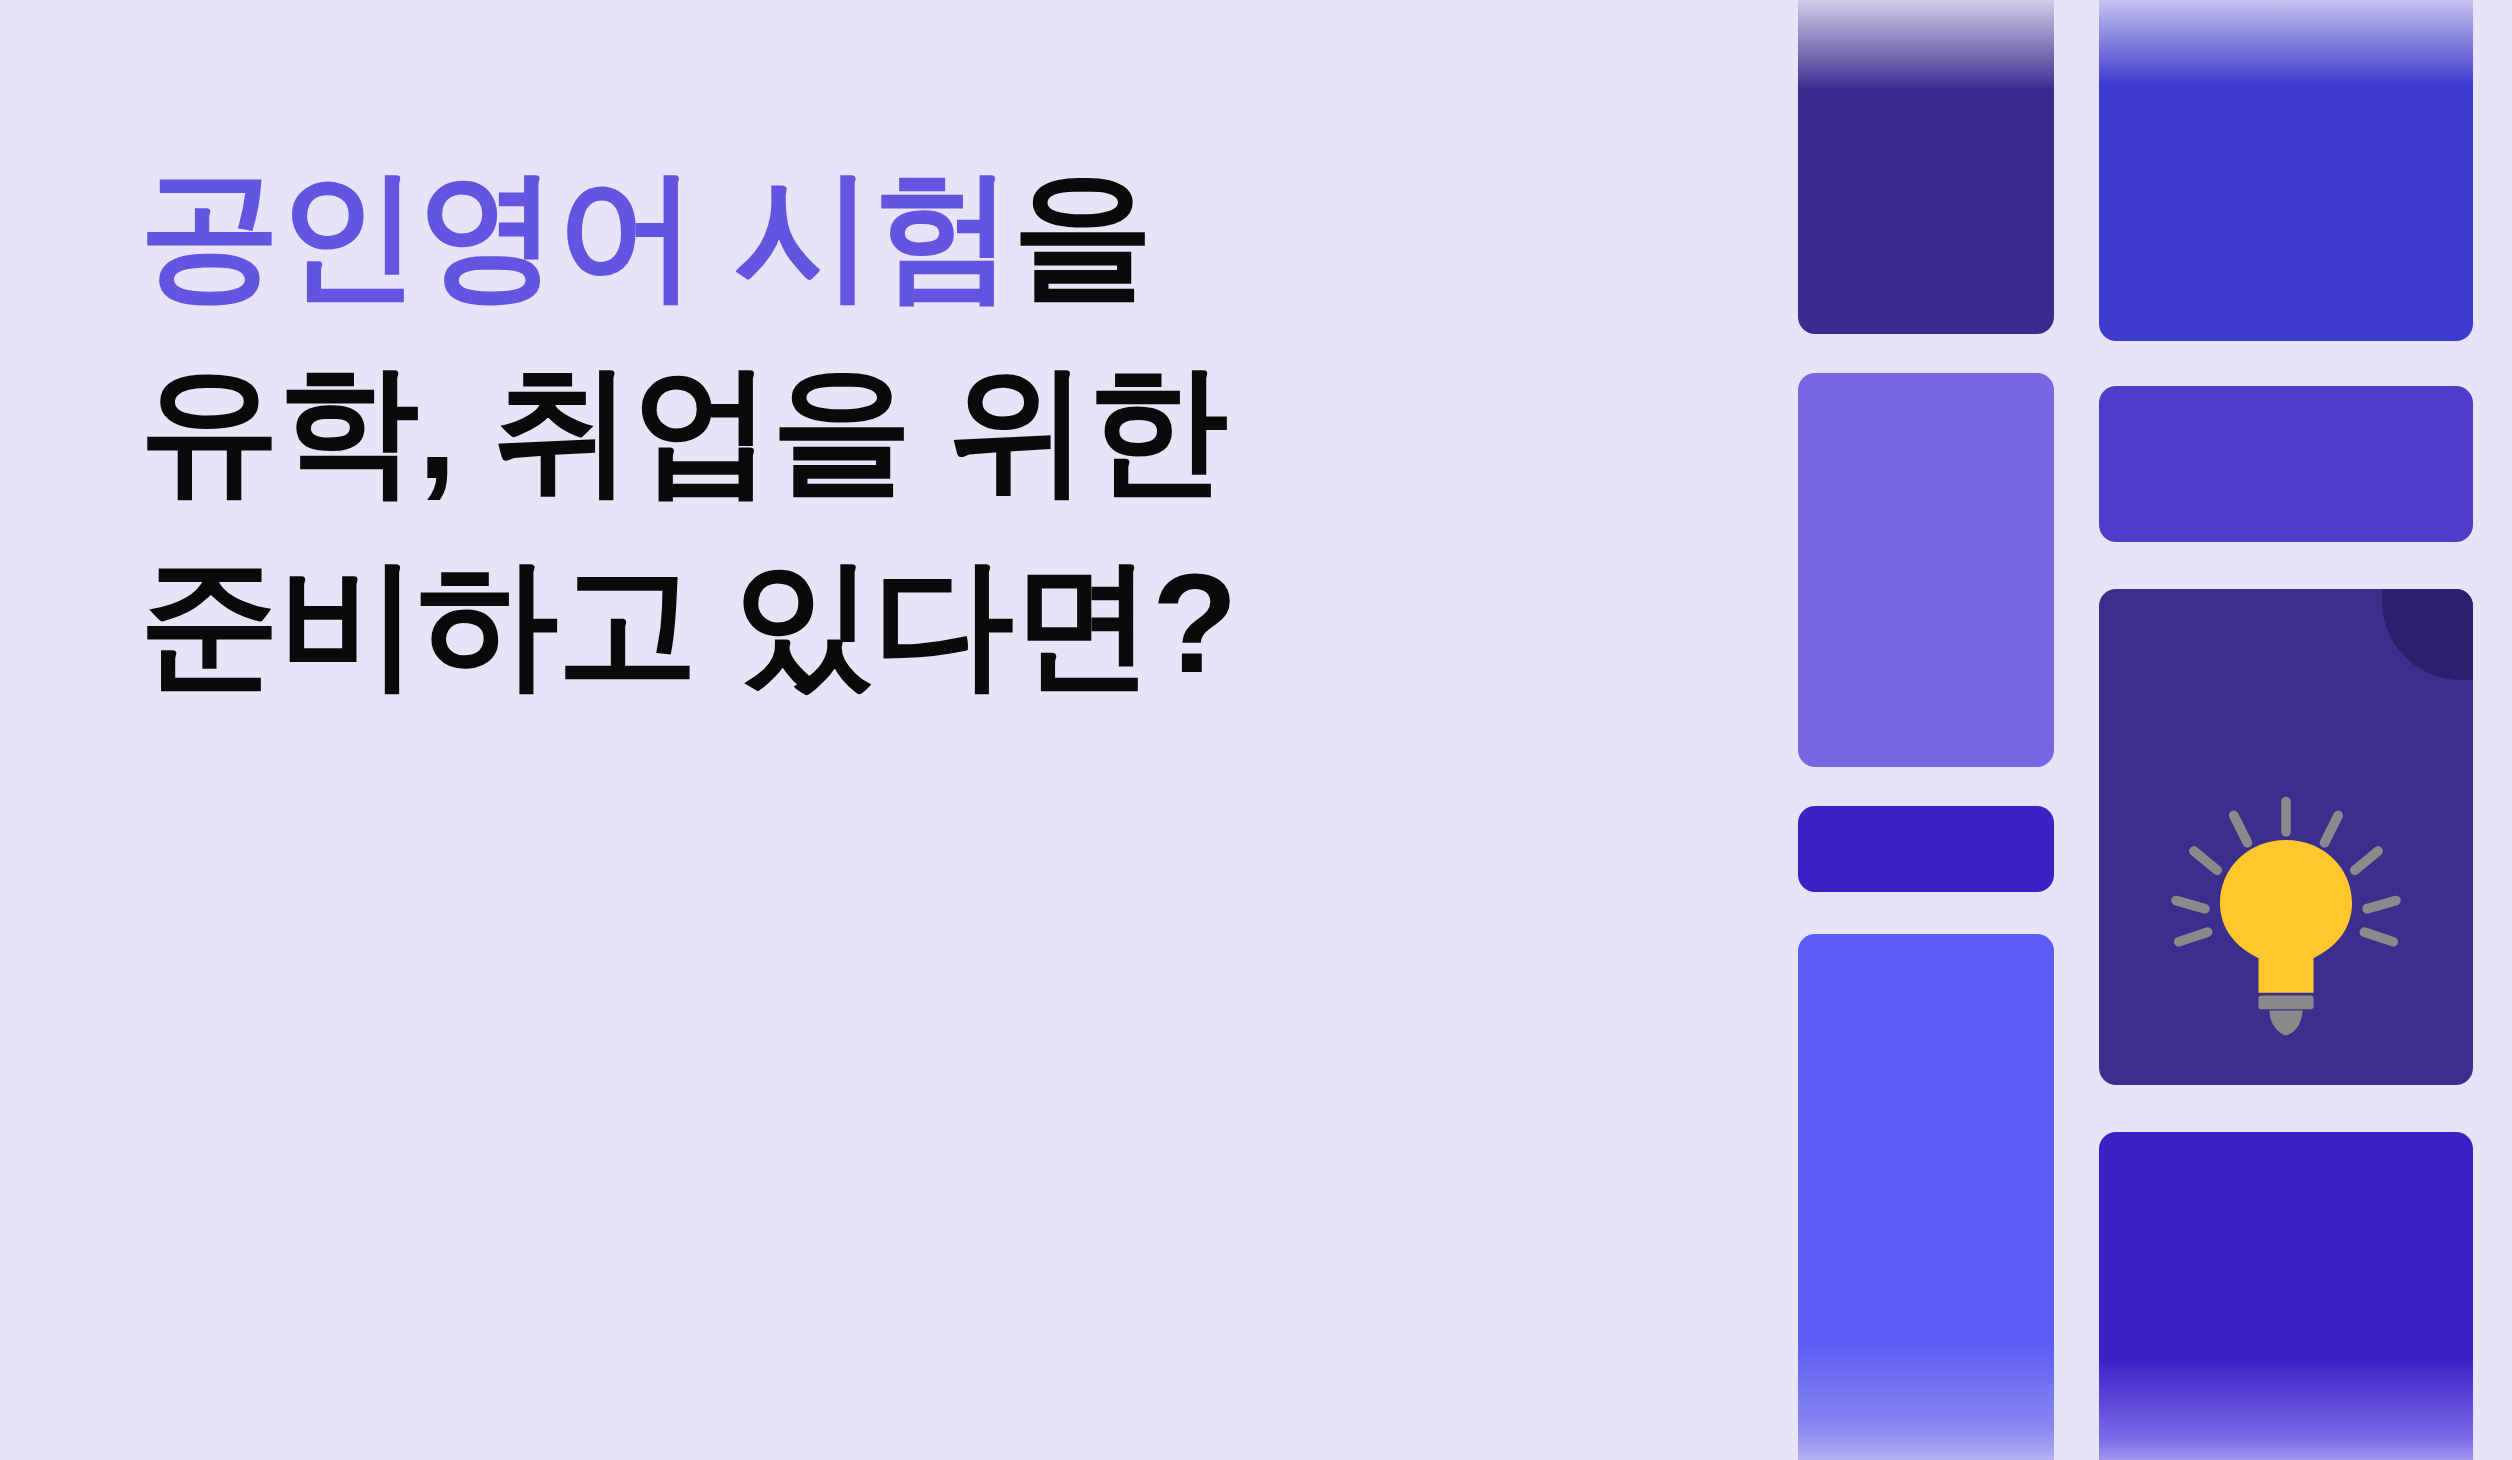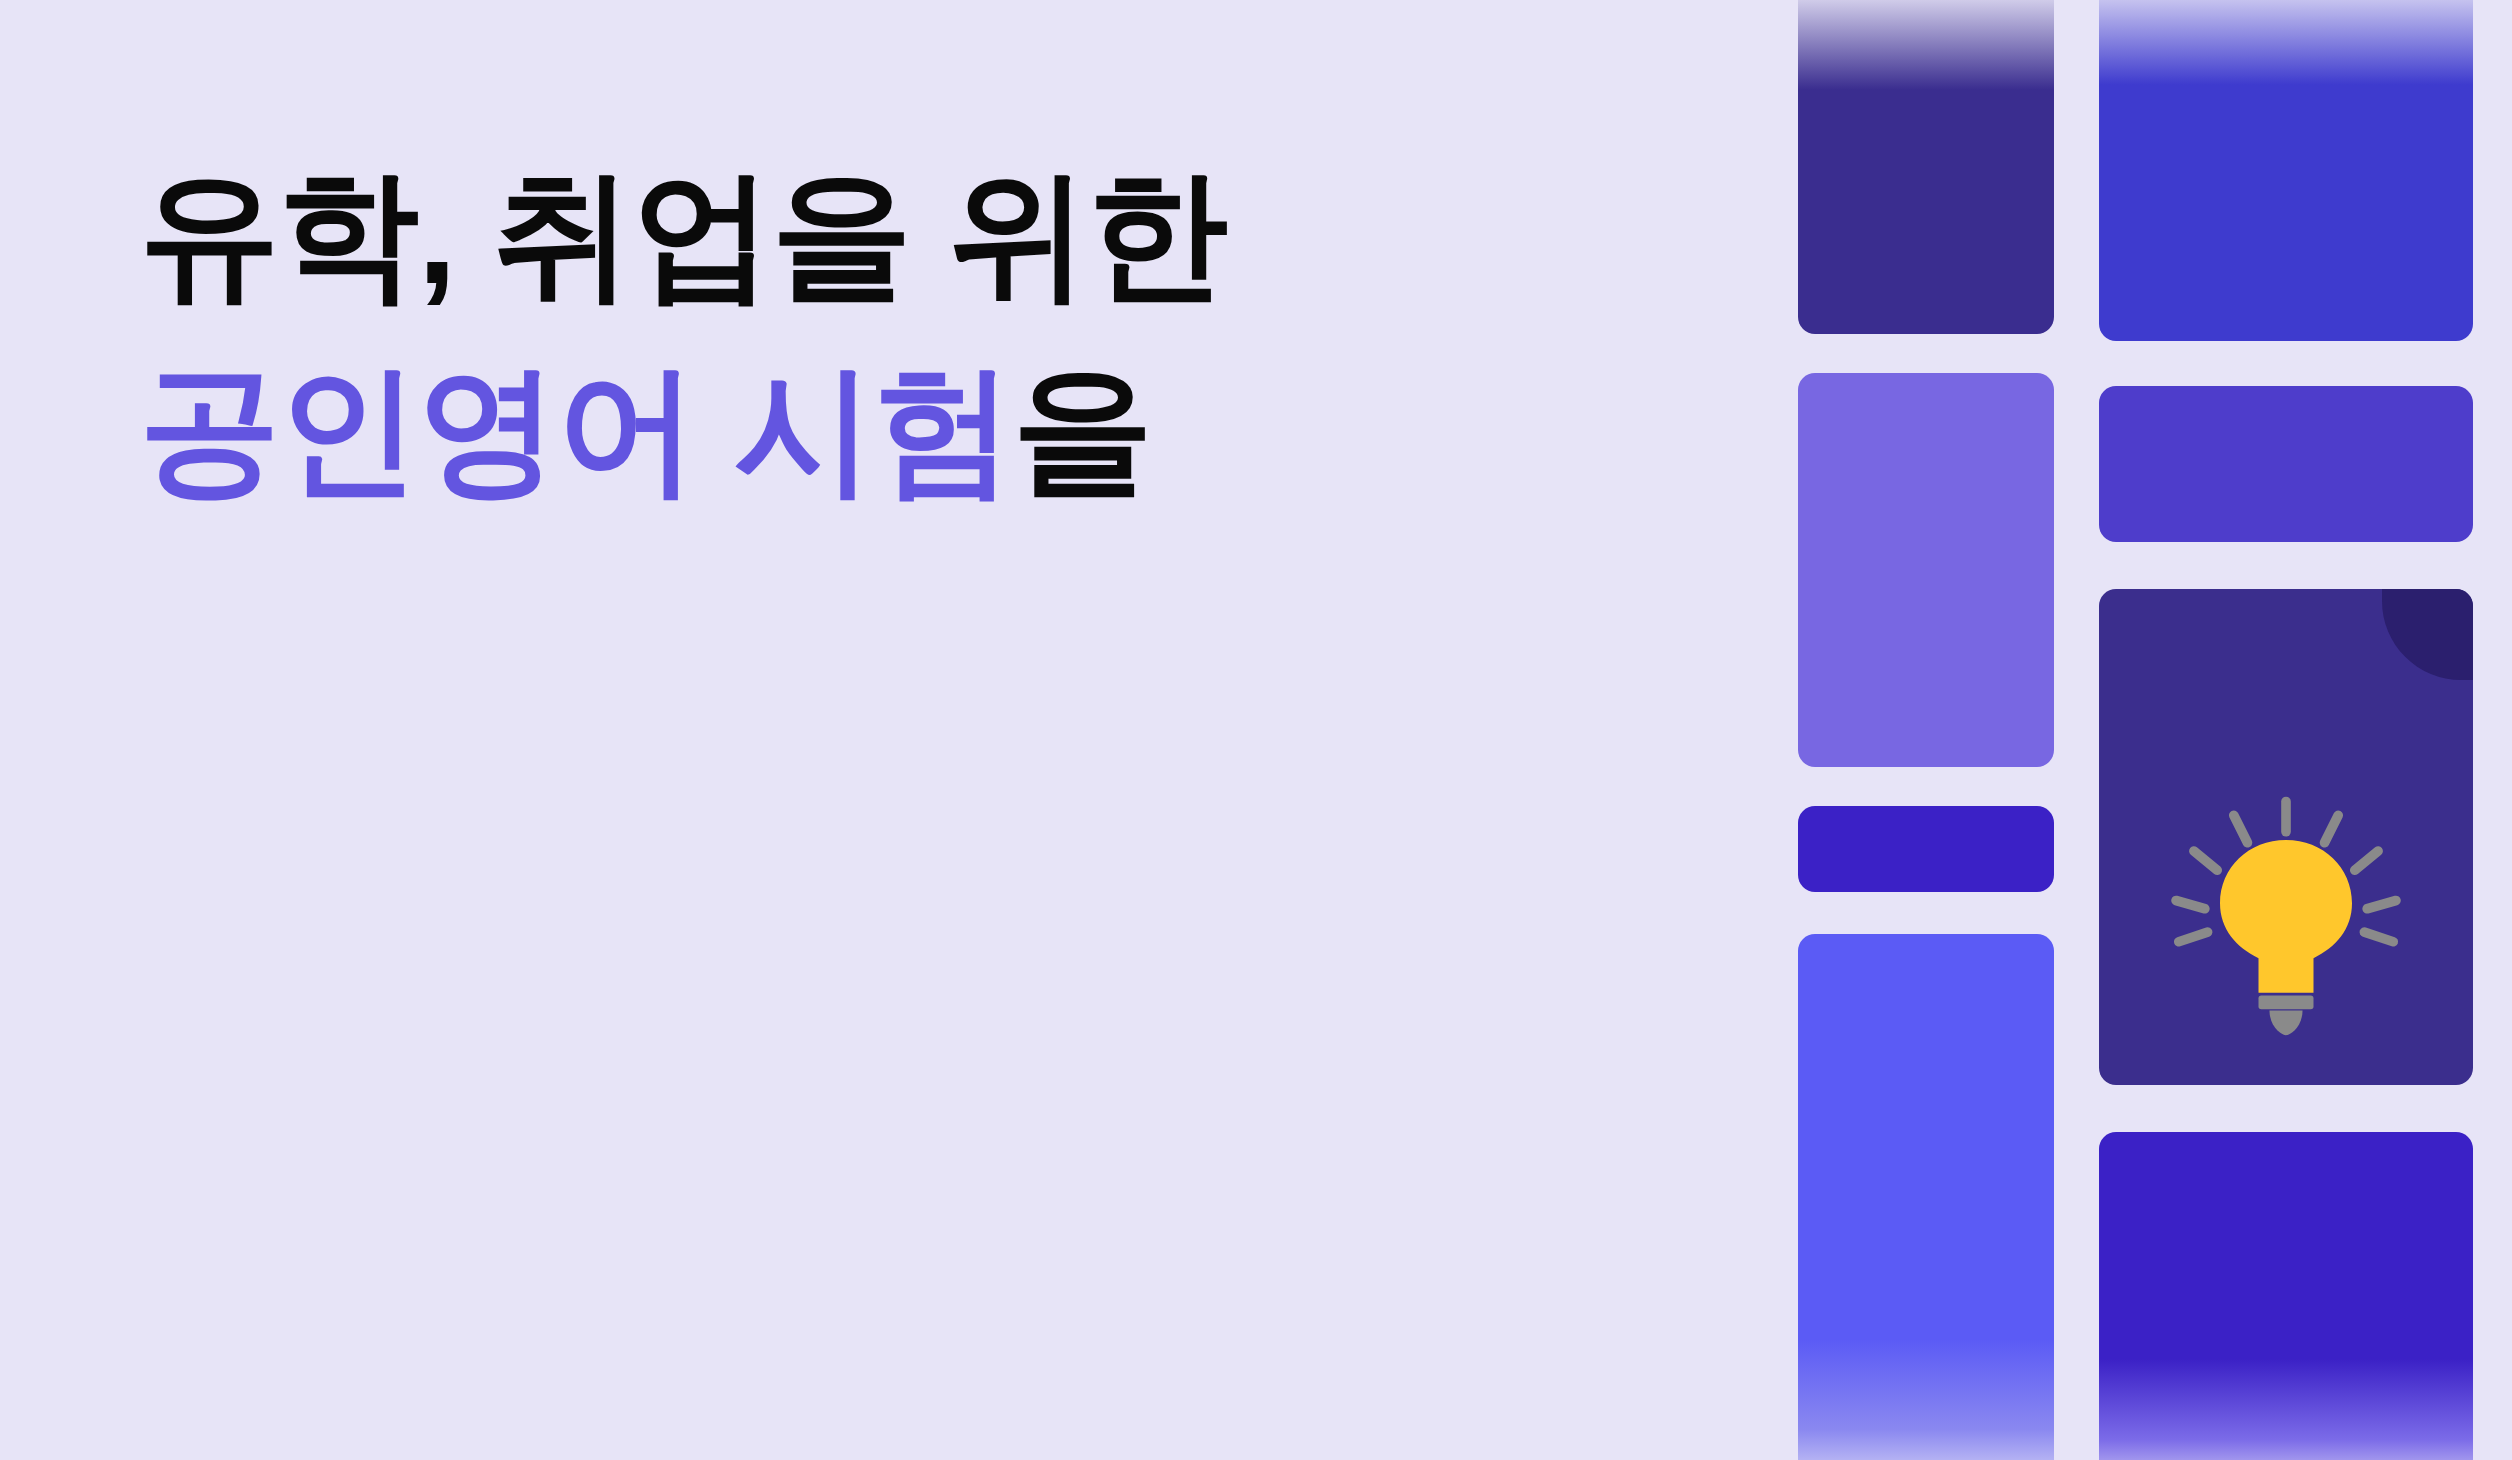--- a/index.html
+++ b/index.html
@@ -121,22 +121,23 @@
     height: 275px;
   }
   .bulb-wrap svg { display: block; width: 100%; height: 100%; }
 </style>
 </head>
 <body>
 
 <div id="banner">
 
   <div class="headline">
+    <div class="headline-line"><span class="hl-accent">공인영어 시험</span><span>을</span></div>
     <div class="headline-line">유학, 취업을 위한</div>
-    <div class="headline-line"><span class="hl-accent">공인영어 시험</span><span>을</span></div>
+    <div class="headline-line">준비하고 있다면?</div>
   </div>
 
   <div class="graphic">
 
     <div class="gcol gcol-left">
       <div class="card card-l1"></div>
       <div class="card card-l2"></div>
       <div class="card card-l3"></div>
       <div class="card card-l4"></div>
     </div>

